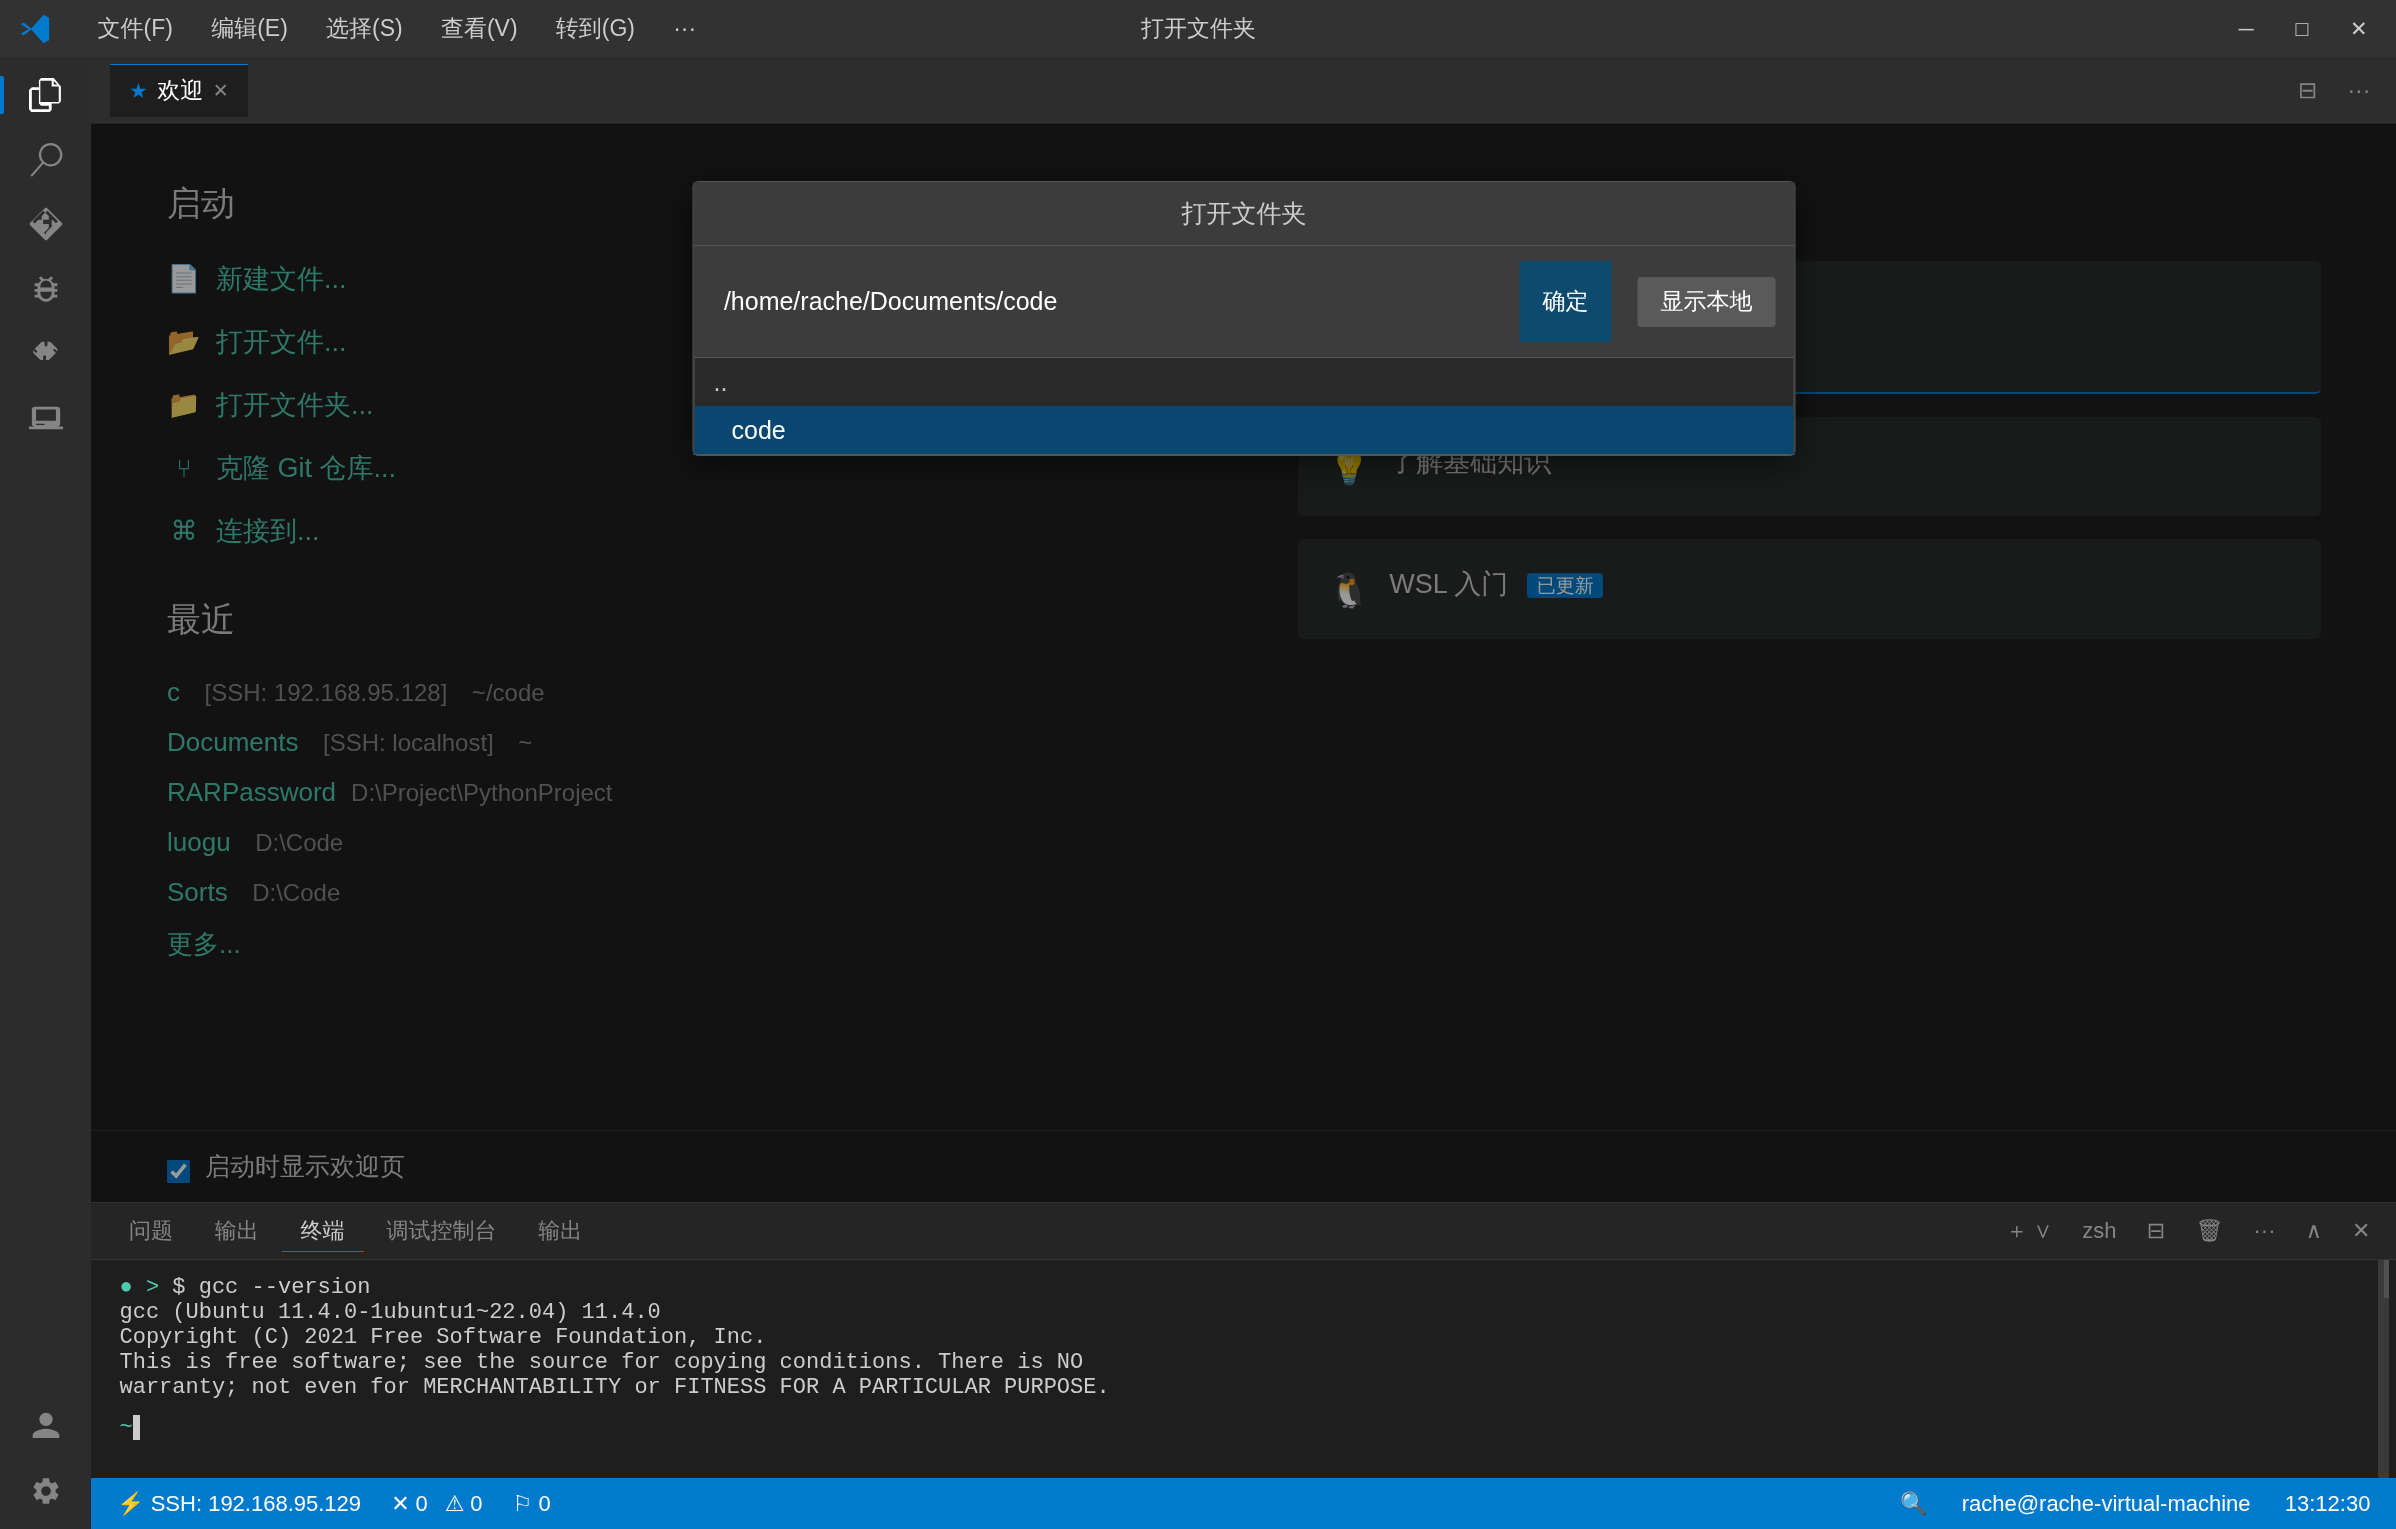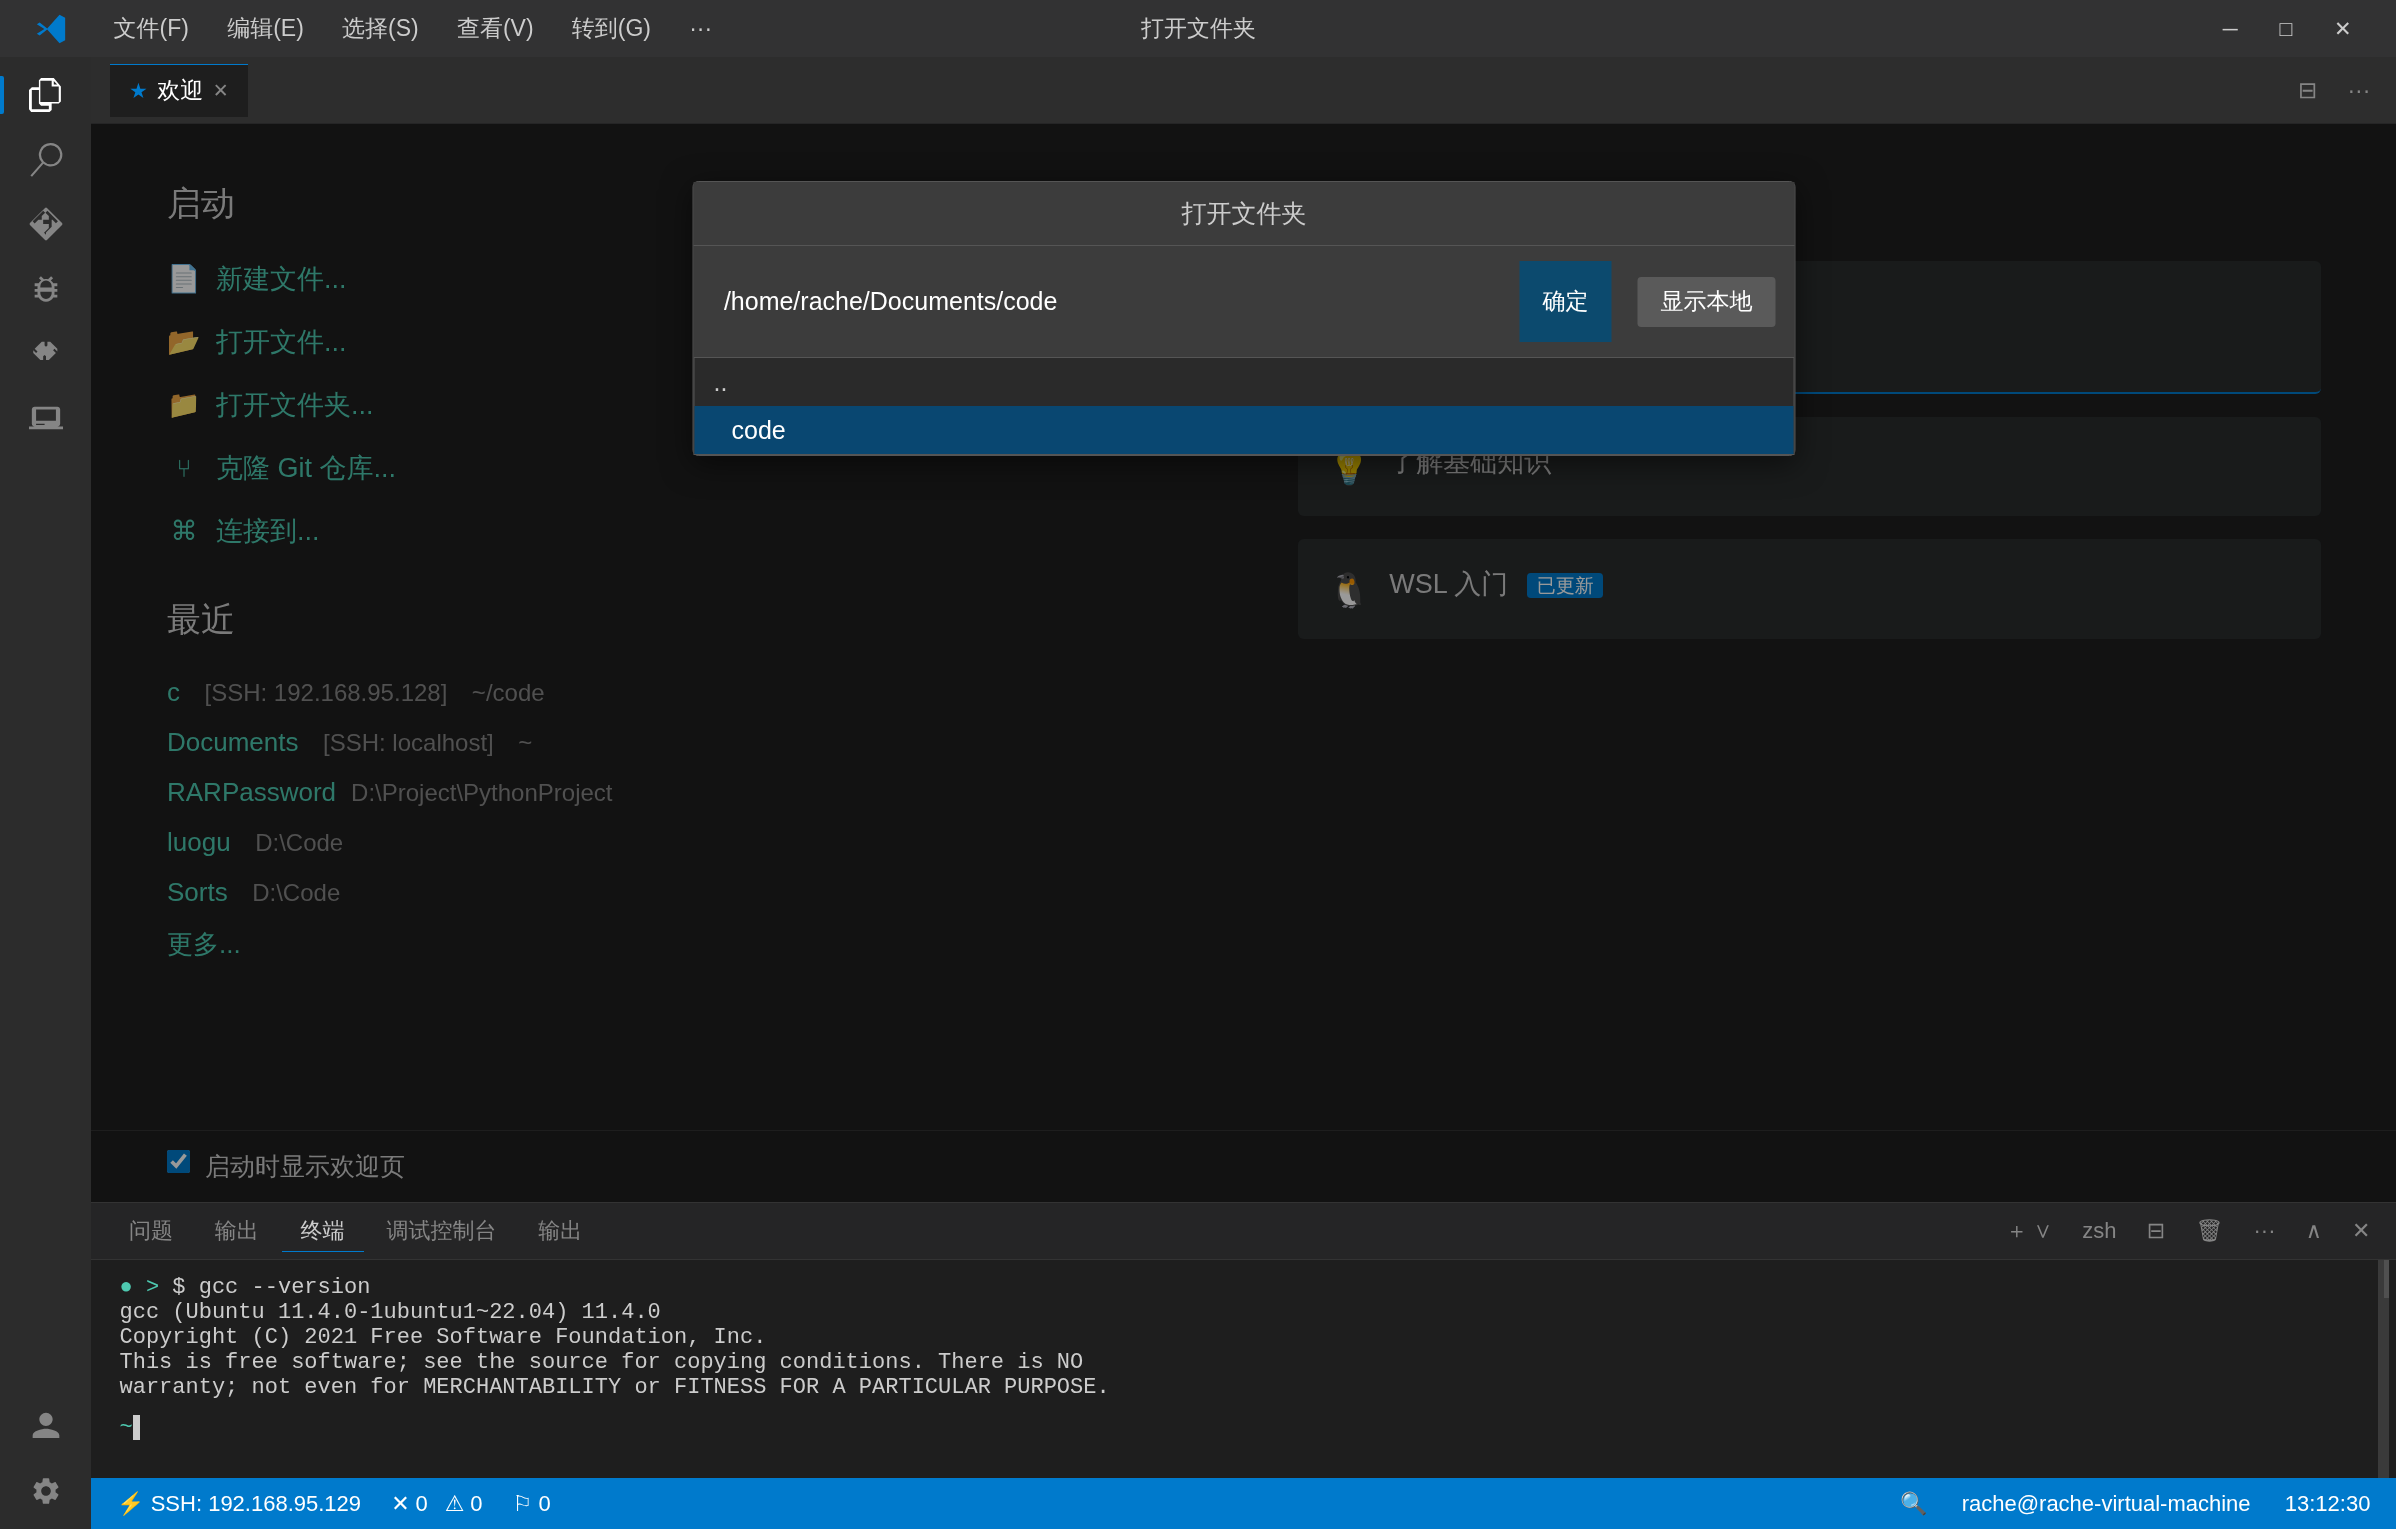--- a/index.html
+++ b/index.html
@@ -12,21 +12,21 @@
       overflow: hidden;
       font-size: 25px;
     }
 
     
     .titlebar {
       height: 57px;
       background: #323233;
       display: flex;
       align-items: center;
-      padding: 0 34px;
+      padding: 0 18px;
       gap: 28.5px;
       position: relative;
     }
     .titlebar-menu {
       display: flex;
       align-items: center;
       gap: 23px;
     }
     .vscode-icon {
       width: 34px;
@@ -258,21 +258,21 @@
       padding: 1.9px 9.5px;
       border-radius: 3.8px;
       margin-left: 11.4px;
       vertical-align: middle;
     }
 
     
     .welcome-footer {
       padding: 19px 76px;
       display: flex;
-      align-items: flex-start;
+      align-items: flex-end;
       gap: 15px;
       border-top: 1px solid #333;
     }
     .welcome-footer input[type=checkbox] {
       width: 23px;
       height: 23px;
       accent-color: #007acc;
     }
     .welcome-footer label {
       font-size: 25px;

